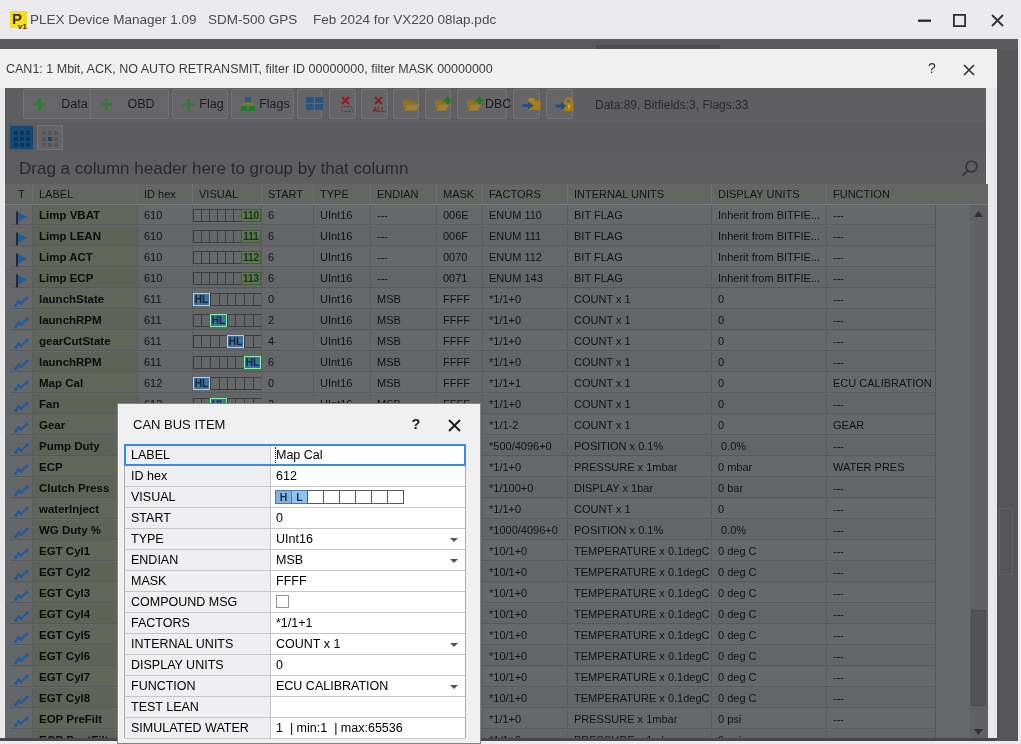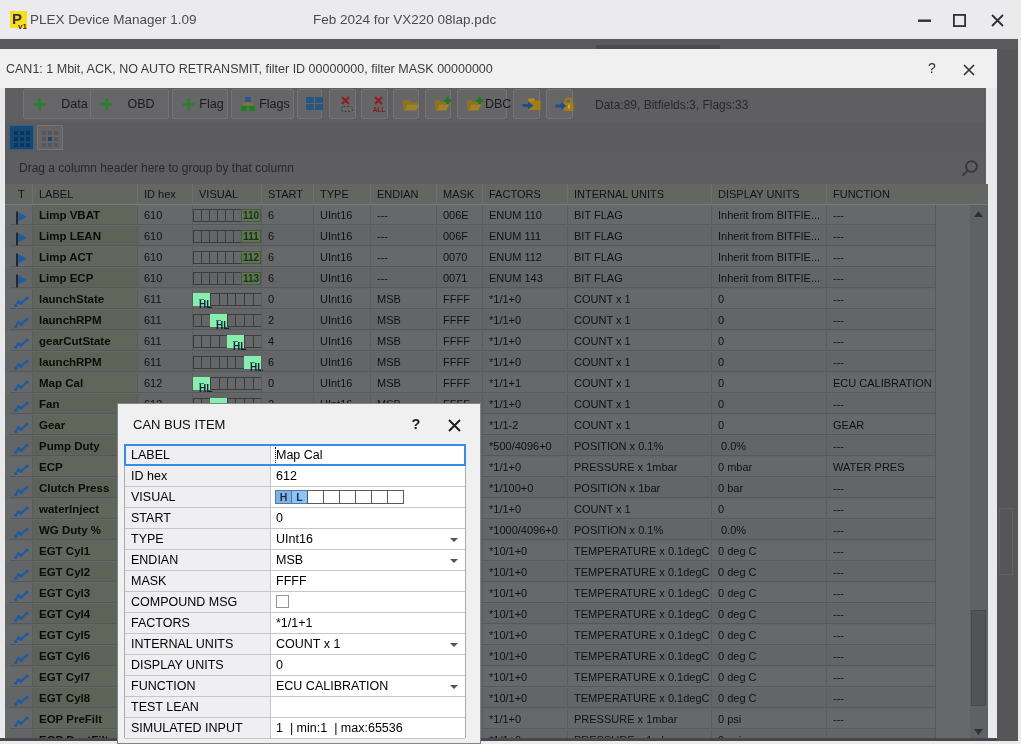--- a/index.html
+++ b/index.html
@@ -25,38 +25,38 @@
 #toolbar { position:absolute; left:5px; top:88px; width:981px; height:34px; background:#5f5f62; }
 .tbtn { position:absolute; top:1px; height:30px; background:#666669; border:1px solid #747477; border-radius:2px;
         color:#1b1b1d; font-size:12.5px; display:flex; align-items:center; padding-left:8px; }
 .tbtn span { flex:1; text-align:center; }
 .tbtn svg { flex:none; }
 #datainfo { position:absolute; left:590px; top:0; height:32px; line-height:34px; font-size:12px; color:#29292c; }
 
 #btnrow { position:absolute; left:5px; top:122px; width:981px; height:30px; background:#5c5c5f; }
 
 #dragbar { position:absolute; left:5px; top:152px; width:981px; height:32px; background:#5e5e61; }
-#dragbar .t { position:absolute; left:14px; top:0; height:32px; line-height:33px; font-size:12px; color:#28282b; }
+#dragbar .t { position:absolute; left:14px; top:0; height:32px; line-height:33px; font-size:17px; color:#28282b; }
 
 #ghead { position:absolute; left:5px; top:184px; width:983px; height:21px; background:#646662; border-bottom:1px solid #797a7e; }
 #ghead .h { position:absolute; top:0; height:20px; line-height:21px; font-size:11px; color:#131315; padding-left:6px;
             border-left:1px solid #6e6f73; }
 .r { position:absolute; left:5px; width:965px; height:21px; }
 .r.o { background:#66686a; }
 .r.e { background:#636567; }
 .r .c { position:absolute; top:0; height:20px; line-height:21px; font-size:11px; color:#101114; padding-left:6px;
         border-bottom:1px solid #57585c; border-left:1px solid #5b5c60; }
 .r .c:first-child { border-left:none; }
 .r .tc { padding-left:4px; } .r .tc svg { vertical-align:middle; margin-top:3px; }
 .r.o .lc { background:#61665a; } .r.e .lc { background:#5e6357; }
 .r .lc b { font-weight:bold; color:#0a0c09; font-size:11.5px; }
 .vwrap { position:absolute; height:21px; width:69px; }
 .vwrap i { position:absolute; height:13px; font-style:normal; }
 .vb { border:1px solid #3b3c3e; }
-.vh { background:#40719b; border:6px solid #86efac; color:#0e2238; font-size:10px; font-weight:bold; text-align:center; line-height:12px; }
+.vh { background:#40719b; border:1px solid #86efac; color:#0e2238; font-size:10px; font-weight:bold; text-align:center; line-height:12px; }
 .vg { background:#5f7455; border:1px solid #46593c; color:#16350f; font-size:10px; font-weight:bold; text-align:center; line-height:12px; }
 #gfill { position:absolute; left:935px; top:205px; width:35px; height:533px; background:#66686a; border-left:1px solid #57585c;}
 
 #vsb { position:absolute; left:970px; top:205px; width:17px; height:533px; background:#606164; }
 #vsb .thumb { position:absolute; left:1px; top:405px; width:15px; height:96px; background:#525356; border:1px solid #494a4d; }
 #sbfill2 { position:absolute; left:987px; top:205px; width:1px; height:533px; background:#606164; }
 
 #dlg { position:absolute; left:117px; top:403px; width:364px; height:341px; background:#f0f0f1; border:1px solid #83838a; }
 #dlg .title { position:absolute; left:15px; top:0; height:39px; line-height:41px; font-size:13px; color:#0b0b0d; }
 #dtable { position:absolute; left:6px; top:40px; width:342px; height:294px; border:1px solid #ababad; }
@@ -67,20 +67,21 @@
 .dr .dd { position:absolute; right:7px; top:8.5px; width:0; height:0; border-left:4px solid transparent; border-right:4px solid transparent; border-top:4.5px solid #535358; }
 #focusrow { position:absolute; left:-1px; top:-1px; width:342px; height:22px; border:2px solid #3a8be8; pointer-events:none; }
 </style></head>
 <body>
 <div id="topbar">
   <div id="logo">
       <span>P</span>
       <i>v1</i>
     </div>
   <div class="ttext" style="left:30px">PLEX Device Manager 1.09</div>
+  <div class="ttext" style="left:208px">SDM-500 GPS</div>
   <div class="ttext" style="left:313px">Feb 2024 for VX220 08lap.pdc</div>
   <div class="wbtn" style="left:910px;width:28px"><svg width="13" height="13" viewBox="0 0 13 13" style="vertical-align:middle">
         <rect x="0" y="5.5" width="13" height="2.4" fill="#303034"></rect>
       </svg></div>
   <div class="wbtn" style="left:945px;width:28px"><svg width="13" height="13" viewBox="0 0 13 13" style="vertical-align:middle">
         <rect x="0.9" y="0.9" width="11.2" height="11.2" fill="none" stroke="#303034" stroke-width="1.8"></rect>
       </svg></div>
   <div class="wbtn" style="left:983px;width:28px"><svg width="13" height="13" viewBox="0 0 13 13" style="vertical-align:middle">
         <path d="M1 1 L12 12 M12 1 L1 12" stroke="#303034" stroke-width="1.8"></path>
       </svg></div>
@@ -633,21 +634,21 @@
       <i class="vb" style="left:42px;width:10px;top:4px"></i>
       <i class="vb" style="left:51px;width:10px;top:4px"></i>
       <i class="vb" style="left:60px;width:9px;top:4px"></i>
       <i class="vh" style="left:17px;width:17px;top:4px">HL</i>
     </div>
     <div class="c" style="left:256px;width:52px">2</div>
     <div class="c" style="left:308px;width:57px">UInt16</div>
     <div class="c" style="left:365px;width:66px">MSB</div>
     <div class="c" style="left:431px;width:46px">FFFF</div>
     <div class="c" style="left:477px;width:85px">*1/100+0</div>
-    <div class="c" style="left:562px;width:144px">POSITION x 1bar</div>
+    <div class="c" style="left:562px;width:144px">DISPLAY x 1bar</div>
     <div class="c" style="left:706px;width:115px">0 bar</div>
     <div class="c" style="left:821px;width:114px">---</div>
   </div>
 <div class="r o" style="top:499px">
     <div class="c tc" style="left:5px;width:22px"><svg width="15" height="12" viewBox="0 0 15 12">
         <polyline points="1.5,9.5 4.5,5.5 7,7.5 13,2" fill="none" stroke="#1d5a9e" stroke-width="2" stroke-linecap="round" stroke-linejoin="round"></polyline>
         <circle cx="4.5" cy="5.5" r="1.6" fill="#1d5a9e"></circle>
         <circle cx="7" cy="7.5" r="1.6" fill="#1d5a9e"></circle>
         <circle cx="13" cy="2.2" r="1.6" fill="#1d5a9e"></circle>
         <circle cx="1.7" cy="9.5" r="1.6" fill="#1d5a9e"></circle>
@@ -1096,17 +1097,17 @@
       </div>
       <div class="dr" style="top:231px">
         <div class="lbl">FUNCTION</div>
         <div class="val">ECU CALIBRATION</div>
         <div class="dd"></div>
       </div>
       <div class="dr" style="top:252px">
         <div class="lbl">TEST LEAN</div>
       </div>
       <div class="dr" style="top:273px">
-        <div class="lbl">SIMULATED INPUT</div>
+        <div class="lbl">SIMULATED WATER</div>
         <div class="val">1&nbsp; | min:1&nbsp; | max:65536</div>
       </div>
     </div>
 </div>
 
 </body></html>

